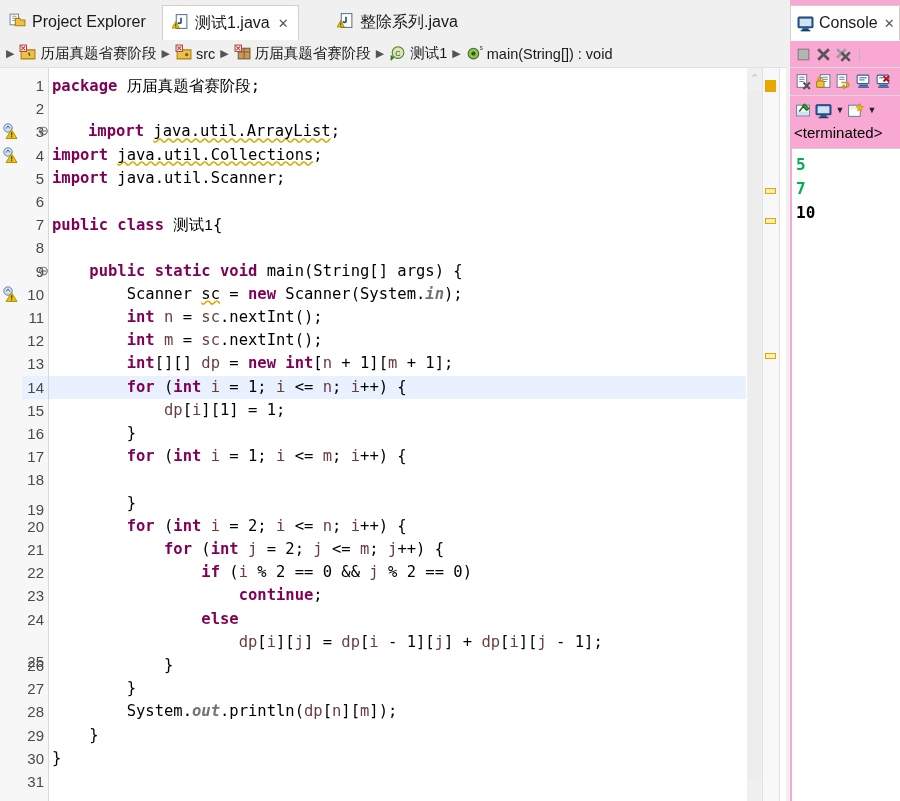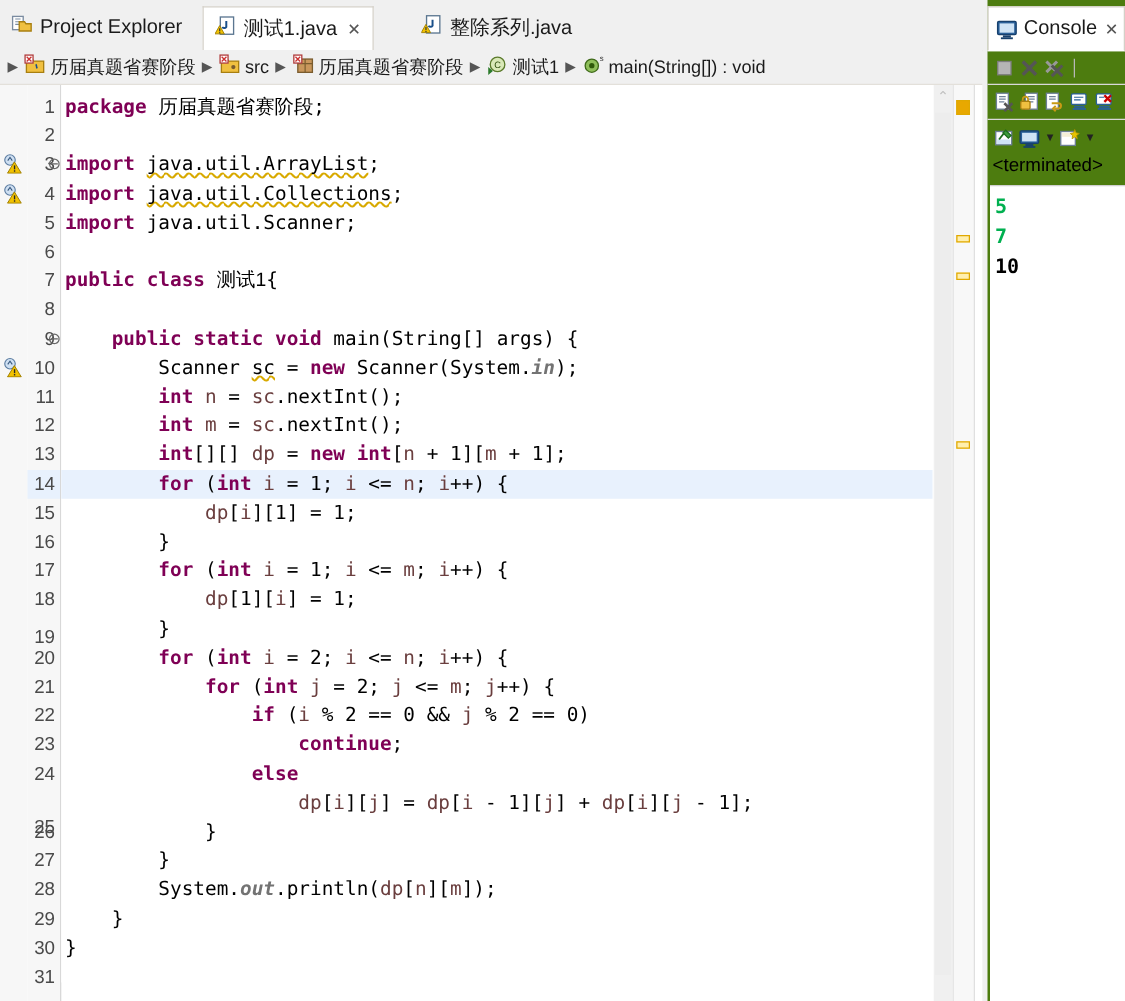--- a/index.html
+++ b/index.html
@@ -186,21 +186,21 @@
   #vdivider {
     position: absolute; left: 786px; top: 0;
     width: 4px; height: 801px;
     background: #f0f0f0;
   }
 
   
   #console-pane {
     position: absolute; left: 790px; top: 0;
     width: 110px; height: 801px;
-    background: #4d7c0f;
+    background: #f9a8d4;
   }
   #console-tab {
     position: absolute; left: 0; top: 5px;
     height: 36px; width: 110px;
     background: #ffffff;
     border: 1px solid #d4d0c8;
     border-bottom: 1px solid #ffffff;
     box-sizing: border-box;
     display: flex; align-items: center;
     padding: 0 6px;
@@ -424,37 +424,36 @@
           <div class="lnum" style="top: 586px;">26</div>
           <div class="lnum" style="top: 609.2px;">27</div>
           <div class="lnum" style="top: 632.4px;">28</div>
           <div class="lnum" style="top: 655.6px;">29</div>
           <div class="lnum" style="top: 678.8px;">30</div>
           <div class="lnum" style="top: 702px;">31</div>
         </div>
       <div id="code">
           <div class="codeline" style="top: 6px;"><span class="kw">package</span><span> </span><span class="pkg" style="font-family: &quot;Liberation Sans&quot;, sans-serif;">历届真题省赛阶段</span><span>;</span></div>
           <div class="codeline" style="top: 29.2px;"></div>
-          <div class="codeline" style="top: 52.4px;"><span class="kw">import</span><span> </span><span class="warn-underline">java.util.ArrayList</span><span>;</span></div>
+          <div class="codeline" style="top: 52.4px; margin-left: 36px;"><span class="kw">import</span><span> </span><span class="warn-underline">java.util.ArrayList</span><span>;</span></div>
           <div class="codeline" style="top: 75.6px;"><span class="kw">import</span><span> </span><span class="warn-underline">java.util.Collections</span><span>;</span></div>
           <div class="codeline" style="top: 98.8px;"><span class="kw">import</span><span> java.util.Scanner;</span></div>
           <div class="codeline" style="top: 122px;"></div>
           <div class="codeline" style="top: 145.2px;"><span class="kw">public</span><span> </span><span class="kw">class</span><span> </span><span style="font-family: &quot;Liberation Sans&quot;, sans-serif;">测试1</span><span>{</span></div>
           <div class="codeline" style="top: 168.4px;"></div>
           <div class="codeline" style="top: 191.6px;"><span>    </span><span class="kw">public</span><span> </span><span class="kw">static</span><span> </span><span class="kw">void</span><span> main(String[] args) {</span></div>
           <div class="codeline" style="top: 214.8px;"><span>        Scanner </span><span class="warn-underline">sc</span><span> = </span><span class="kw">new</span><span> Scanner(System.</span><span class="stat">in</span><span>);</span></div>
           <div class="codeline" style="top: 238px;"><span>        </span><span class="kw">int</span><span> </span><span class="var">n</span><span> = </span><span class="var">sc</span><span>.nextInt();</span></div>
           <div class="codeline" style="top: 261.2px;"><span>        </span><span class="kw">int</span><span> </span><span class="var">m</span><span> = </span><span class="var">sc</span><span>.nextInt();</span></div>
           <div class="codeline" style="top: 284.4px;"><span>        </span><span class="kw">int</span><span>[][] </span><span class="var">dp</span><span> = </span><span class="kw">new</span><span> </span><span class="kw">int</span><span>[</span><span class="var">n</span><span> + 1][</span><span class="var">m</span><span> + 1];</span></div>
           <div class="hl-row" style="top: 307.6px; left: 0px; right: 0px;"></div>
           <div class="codeline" style="top: 307.6px;"><span>        </span><span class="kw">for</span><span> (</span><span class="kw">int</span><span> </span><span class="var">i</span><span> = 1; </span><span class="var">i</span><span> &lt;= </span><span class="var">n</span><span>; </span><span class="var">i</span><span>++) {</span></div>
           <div class="codeline" style="top: 330.8px;"><span>            </span><span class="var">dp</span><span>[</span><span class="var">i</span><span>][1] = 1;</span></div>
           <div class="codeline" style="top: 354px;"><span>        }</span></div>
           <div class="codeline" style="top: 377.2px;"><span>        </span><span class="kw">for</span><span> (</span><span class="kw">int</span><span> </span><span class="var">i</span><span> = 1; </span><span class="var">i</span><span> &lt;= </span><span class="var">m</span><span>; </span><span class="var">i</span><span>++) {</span></div>
-          <div class="codeline" style="top: 400.4px;"><span>            </span><span class="var">dp</span><span>[1][</span><span class="var">i</span><span>] = 1;</span></div>
           <div class="codeline" style="top: 423.6px;"><span>        }</span></div>
           <div class="codeline" style="top: 446.8px;"><span>        </span><span class="kw">for</span><span> (</span><span class="kw">int</span><span> </span><span class="var">i</span><span> = 2; </span><span class="var">i</span><span> &lt;= </span><span class="var">n</span><span>; </span><span class="var">i</span><span>++) {</span></div>
           <div class="codeline" style="top: 470px;"><span>            </span><span class="kw">for</span><span> (</span><span class="kw">int</span><span> </span><span class="var">j</span><span> = 2; </span><span class="var">j</span><span> &lt;= </span><span class="var">m</span><span>; </span><span class="var">j</span><span>++) {</span></div>
           <div class="codeline" style="top: 493.2px;"><span>                </span><span class="kw">if</span><span> (</span><span class="var">i</span><span> % 2 == 0 &amp;&amp; </span><span class="var">j</span><span> % 2 == 0)</span></div>
           <div class="codeline" style="top: 516.4px;"><span>                    </span><span class="kw">continue</span><span>;</span></div>
           <div class="codeline" style="top: 539.6px;"><span>                </span><span class="kw">else</span></div>
           <div class="codeline" style="top: 562.8px;"><span>                    </span><span class="var">dp</span><span>[</span><span class="var">i</span><span>][</span><span class="var">j</span><span>] = </span><span class="var">dp</span><span>[</span><span class="var">i</span><span> - 1][</span><span class="var">j</span><span>] + </span><span class="var">dp</span><span>[</span><span class="var">i</span><span>][</span><span class="var">j</span><span> - 1];</span></div>
           <div class="codeline" style="top: 586px;"><span>            }</span></div>
           <div class="codeline" style="top: 609.2px;"><span>        }</span></div>
           <div class="codeline" style="top: 632.4px;"><span>        System.</span><span class="stat">out</span><span>.println(</span><span class="var">dp</span><span>[</span><span class="var">n</span><span>][</span><span class="var">m</span><span>]);</span></div>

